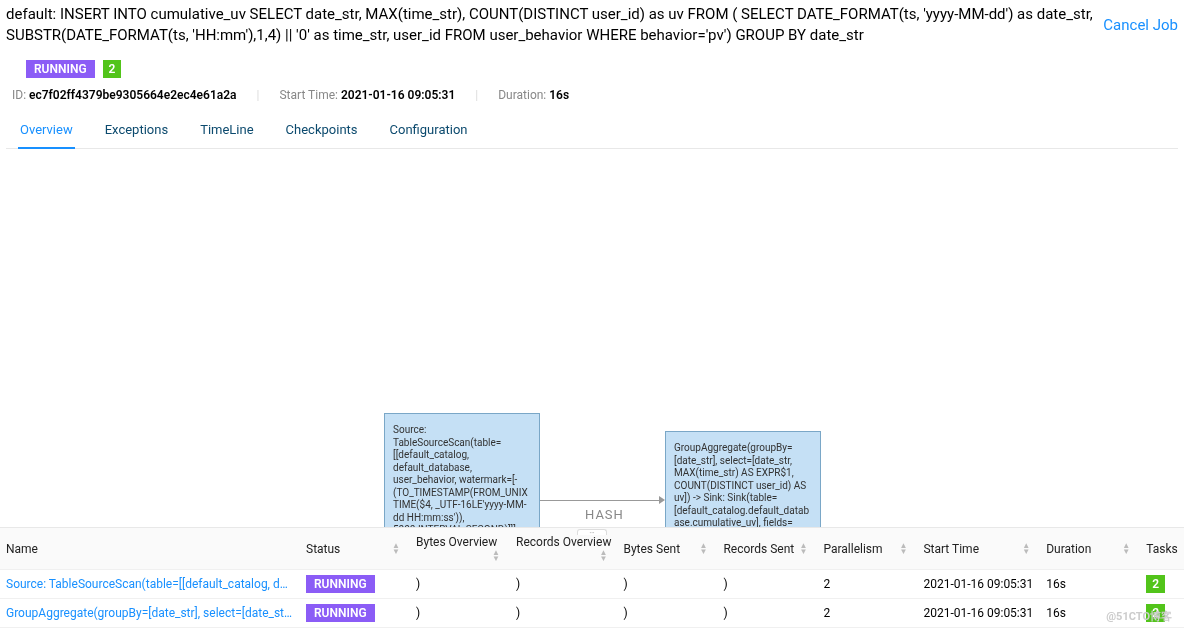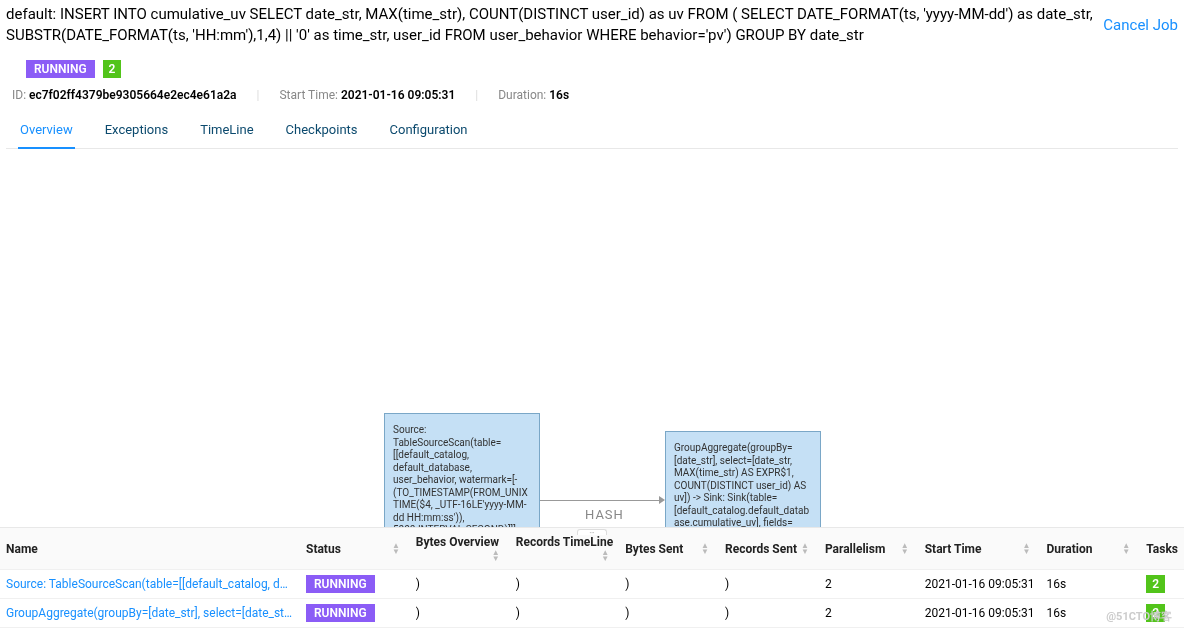--- a/index.html
+++ b/index.html
@@ -172,21 +172,21 @@
     width: 100%;
     border-collapse: collapse;
   }
   th, td {
     text-align: left;
     padding: 7px 6px;
     border-bottom: 1px solid #f0f0f0;
     white-space: nowrap;
   }
   th {
-    font-weight: 700;
+    font-weight: 400;
     color: #222;
     font-size: 12px;
     background: #fafafa;
     position: relative;
   }
   th .sorters {
     float: right;
     font-size: 8px;
     color: #bbb;
     line-height: 6px;
@@ -272,21 +272,21 @@
 
 <div class="divider-handle">•••</div>
 
 <div class="table-wrap">
   <table>
     <thead>
       <tr>
         <th class="col-name"><span>Name</span></th>
         <th class="col-status"><span>Status</span><span class="sorters">▲<br>▼</span></th>
         <th class="col-small"><span>Bytes Overview</span><span class="sorters">▲<br>▼</span></th>
-        <th class="col-small"><span>Records TimeLine</span><span class="sorters">▲<br>▼</span></th>
+        <th class="col-small"><span>Records Overview</span><span class="sorters">▲<br>▼</span></th>
         <th class="col-small"><span>Bytes Sent</span><span class="sorters">▲<br>▼</span></th>
         <th class="col-small"><span>Records Sent</span><span class="sorters">▲<br>▼</span></th>
         <th class="col-small"><span>Parallelism</span><span class="sorters">▲<br>▼</span></th>
         <th><span>Start Time</span><span class="sorters">▲<br>▼</span></th>
         <th class="col-small"><span>Duration</span><span class="sorters">▲<br>▼</span></th>
         <th><span>Tasks</span></th>
       </tr>
     </thead>
     <tbody>
       <tr>

